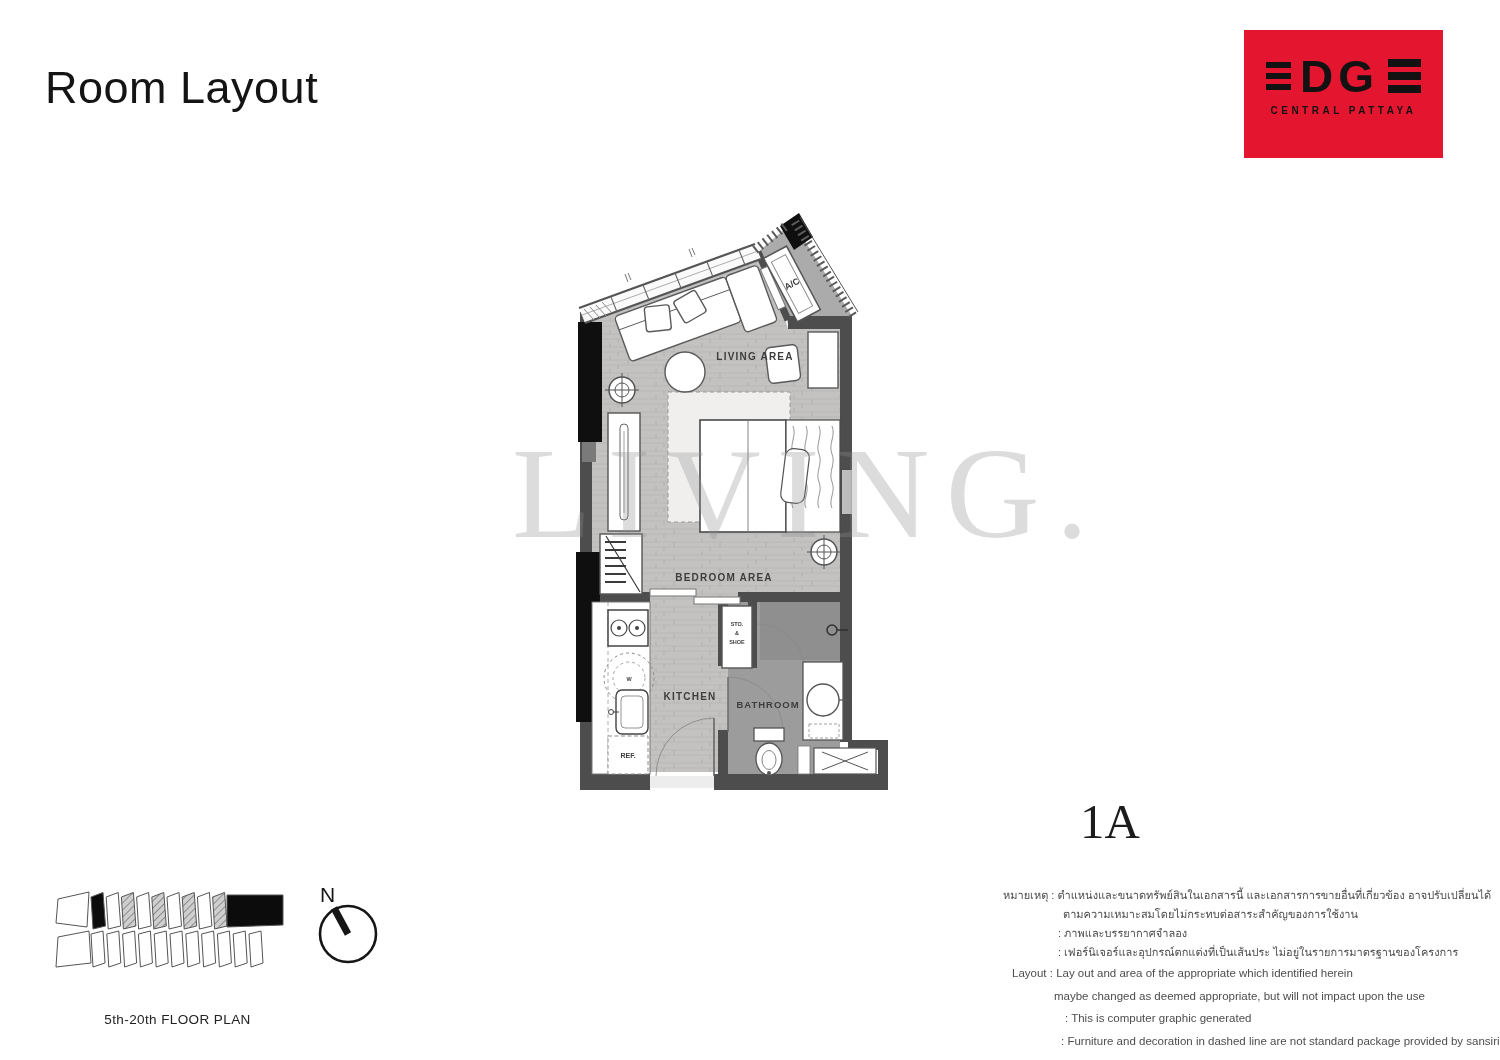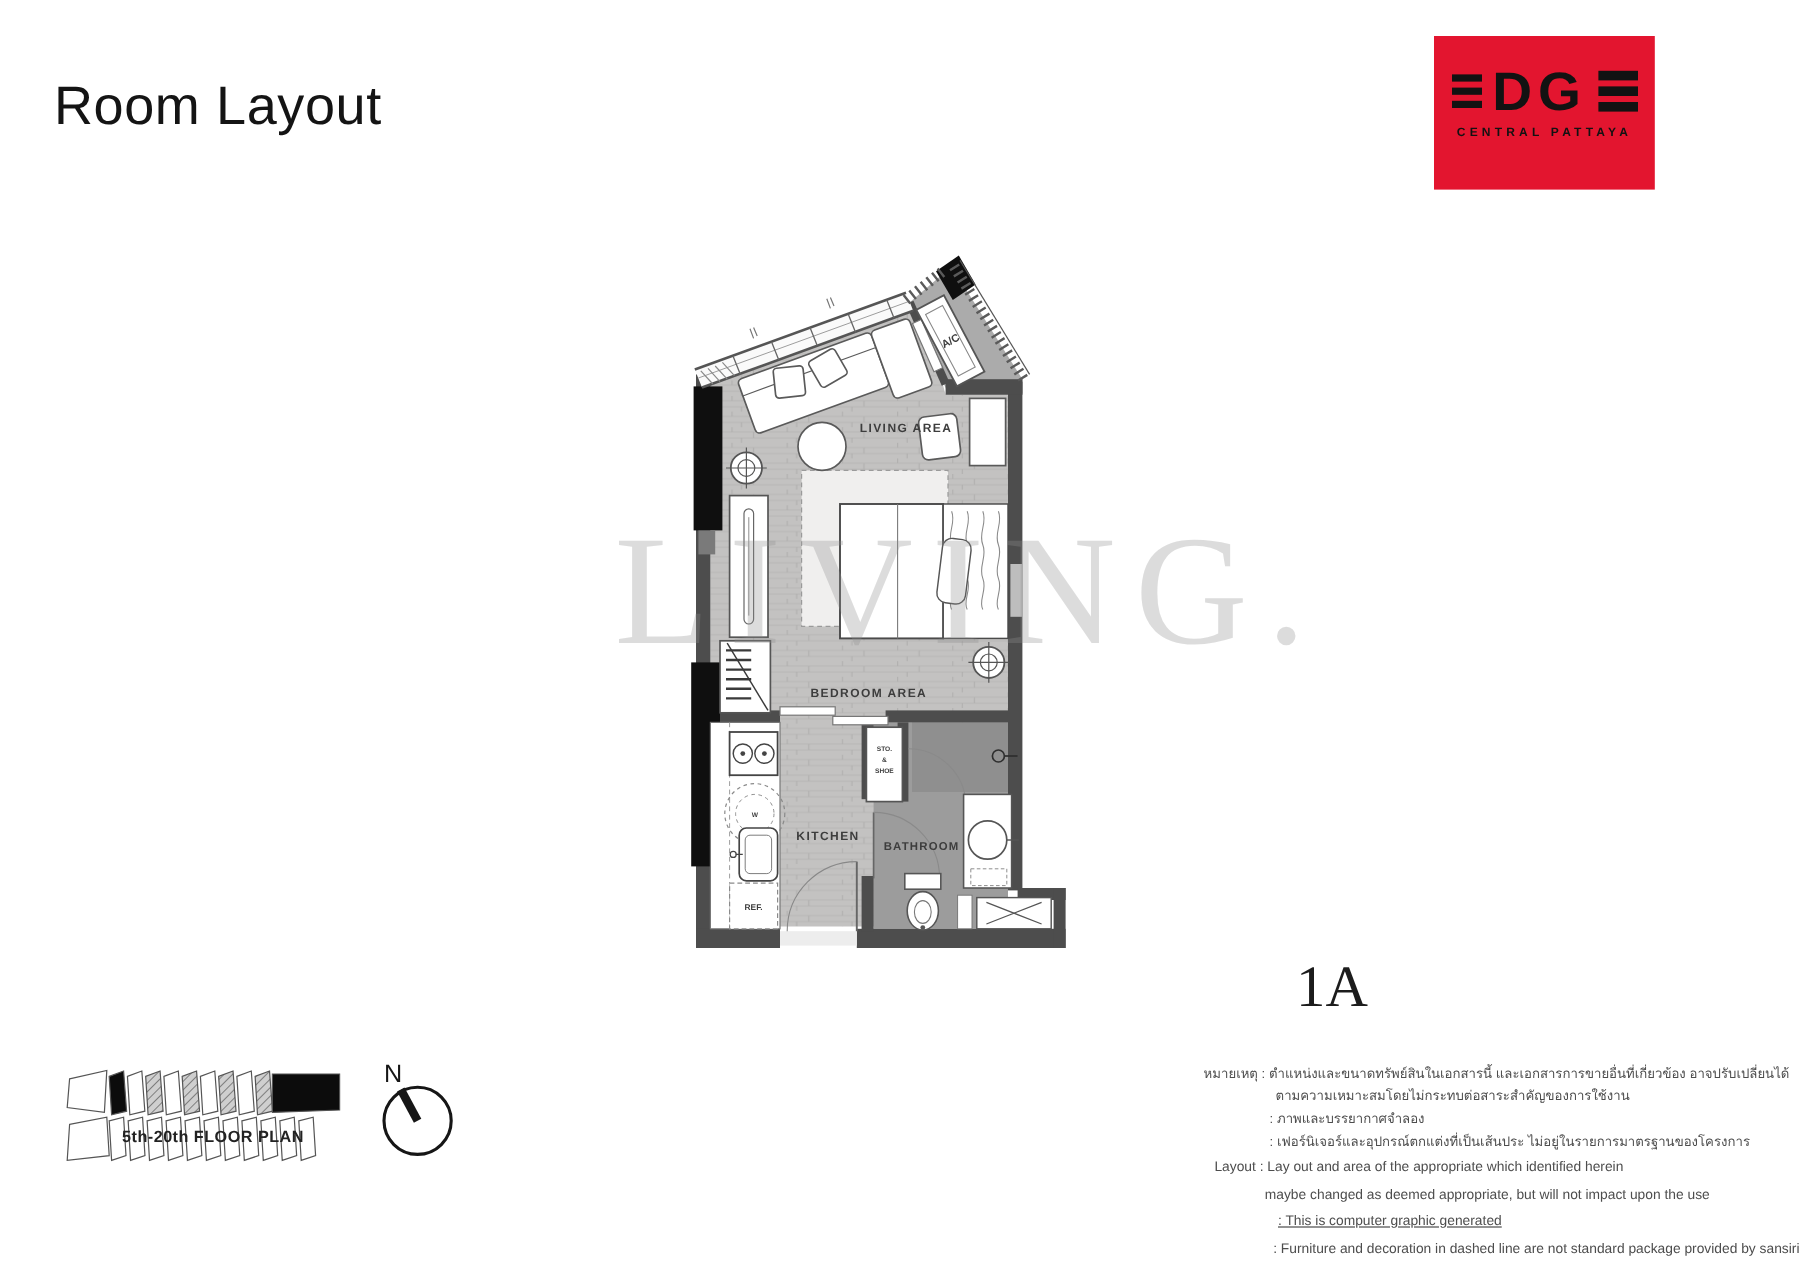--- a/index.html
+++ b/index.html
@@ -1,21 +1,21 @@
 <!DOCTYPE html>
 <html><head>
 <meta charset="utf-8">
 <style>
   html,body{margin:0;padding:0;background:#ffffff;}
   .page{position:relative;width:1500px;height:1060px;background:#fff;overflow:hidden;
         font-family:"Liberation Sans",sans-serif;}
   .page-title{position:absolute;left:45px;top:62px;font-size:45px;color:#141414;
         letter-spacing:0.5px;font-weight:400;}
   
-  .logo{position:absolute;left:1195px;top:30px;width:184px;height:128px;}
+  .logo{position:absolute;left:1244px;top:30px;width:199px;height:128px;}
   .edge-mark{display:flex;align-items:center;justify-content:center;gap:9px;margin-top:26px;}
   .ebars{display:flex;flex-direction:column;gap:5px;}
   .ebars.small span{display:block;width:25px;height:6px;background:#121212;}
   .ebars.large span{display:block;width:33px;height:8px;background:#121212;}
   .dg{font-size:46px;line-height:40px;font-weight:bold;color:#121212;letter-spacing:5px;
       transform:scaleY(0.98);}
   .logo-sub{margin-top:9px;text-align:center;font-size:10px;font-weight:bold;
       letter-spacing:3.5px;color:#121212;}
   
   .plan{position:absolute;left:552px;top:200px;}
@@ -29,25 +29,25 @@
   
   .unit-block{position:absolute;left:1080px;top:796px;width:260px;color:#1c1c1c;font-family:Liberation Serif, serif;}
   .unit-name{font-size:49px;line-height:52px;}
   .unit-area{font-size:27px;line-height:30px;letter-spacing:0.5px;}
   
   .remarks{position:absolute;color:#4d4d4d;}
   .remarks-thai{left:1003px;top:886px;font-size:11px;line-height:19px;width:460px;}
   .remarks-en{left:1012px;top:962px;font-size:11.5px;line-height:22.5px;width:470px;}
   .r-line{white-space:nowrap;}
   .ind-th2{margin-left:60px;} .ind-th3{margin-left:55px;} .ind-th4{margin-left:55px;}
-  .ind-en2{margin-left:42px;} .ind-en3{margin-left:53px;text-decoration:underline;} .ind-en4{margin-left:49px;}
+  .ind-en2{margin-left:42px;} .ind-en3{margin-left:53px;} .ind-en4{margin-left:49px;}
   
   .mini-plan{position:absolute;left:55px;top:885px;}
-  .mini-caption{position:absolute;left:60px;top:940px;width:235px;text-align:center;
-      font-size:13.5px;font-weight:bold;letter-spacing:0.4px;color:#222;}
+  .mini-caption{position:absolute;left:60px;top:1012px;width:235px;text-align:center;
+      font-size:13.5px;font-weight:normal;letter-spacing:0.4px;color:#222;}
   .compass{position:absolute;left:308px;top:876px;}
 </style>
 </head>
 <body>
 
 <div class="page">
 
   <div class="page-title">Room Layout</div>
 
   <div class="logo" style="background:#E3152F;">

